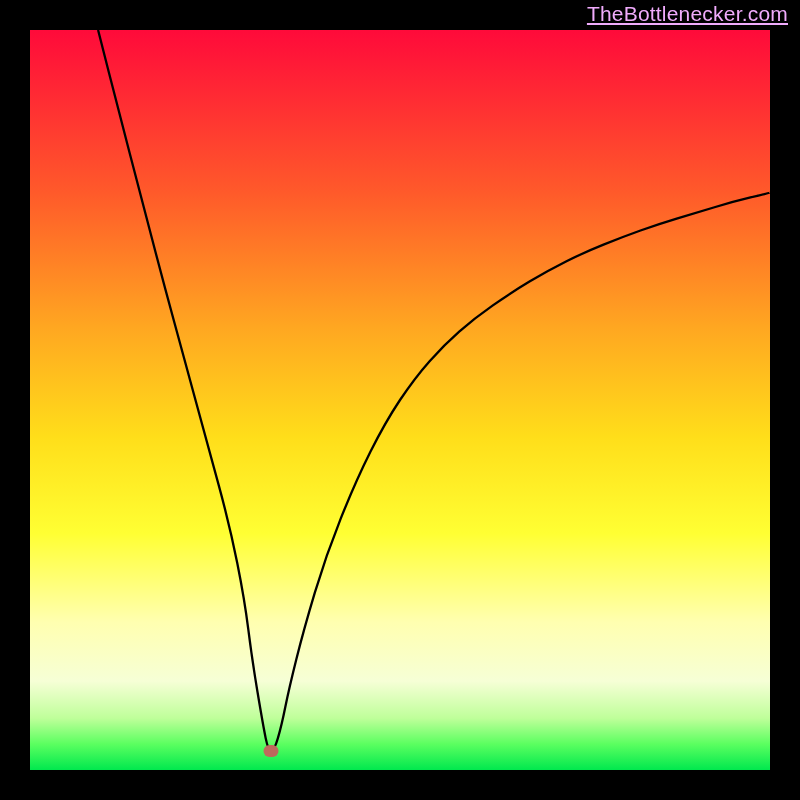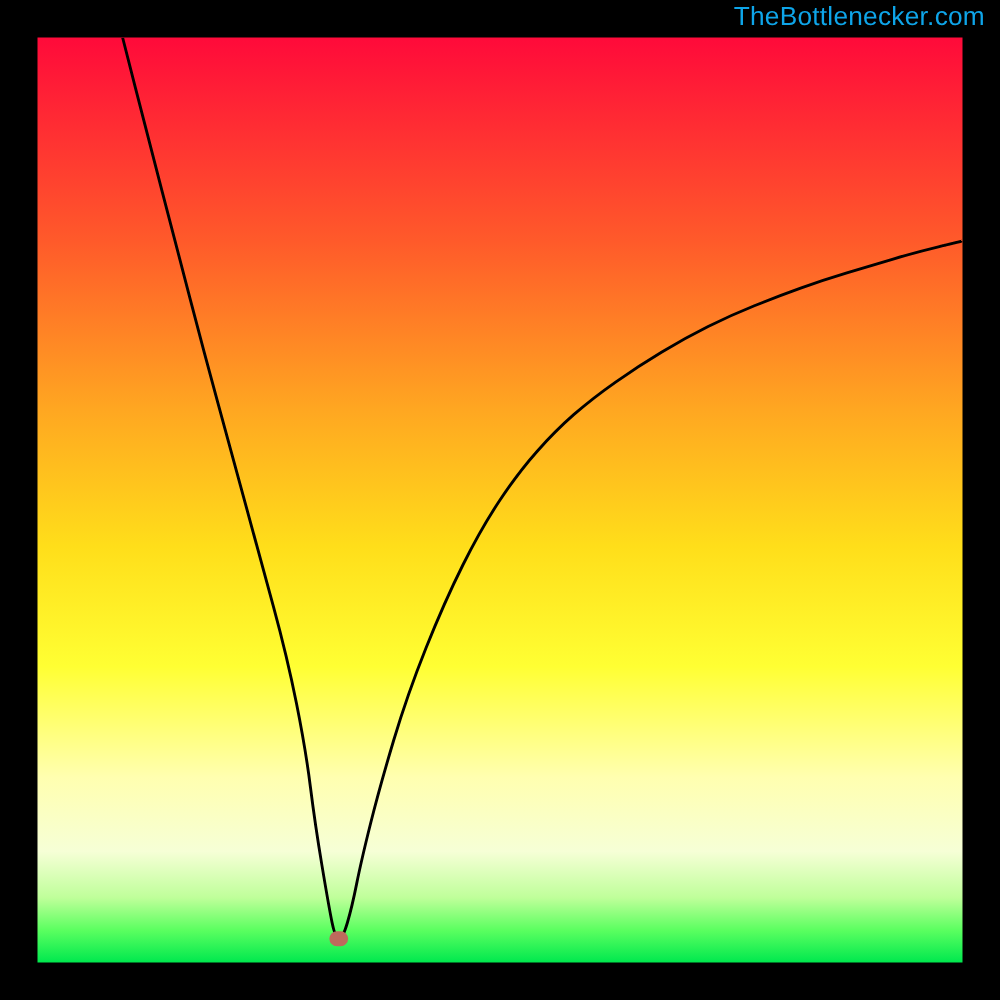--- a/index.html
+++ b/index.html
@@ -36,24 +36,25 @@
       #f6ffd6 88%,
       #bfff9a 93%,
       #5bff60 96.5%,
       #00e84e 100%);
     overflow: hidden;
   }
   .watermark {
     position: absolute;
     top: 2px;
     right: 12px;
-    color: #0ea5e9;
+    color: #f0abfc;
     font-size: 21px;
     font-weight: 500;
     letter-spacing: 0.2px;
+    text-decoration: underline;
   }
   .dot {
     position: absolute;
     width: 15px;
     height: 12px;
     border-radius: 6px;
     transform: translate(-50%, -50%);
   }
   svg.curve {
     position: absolute;

